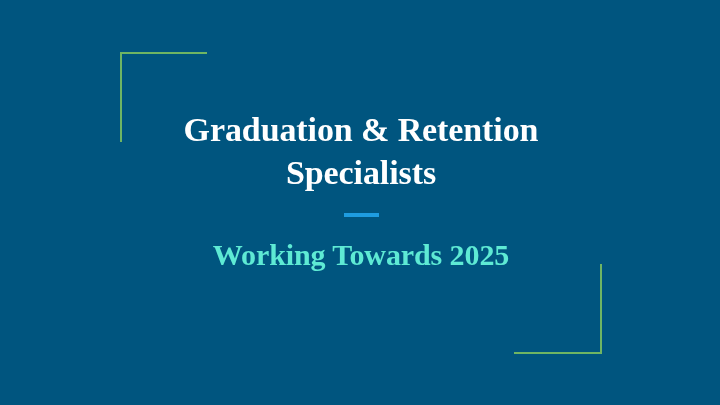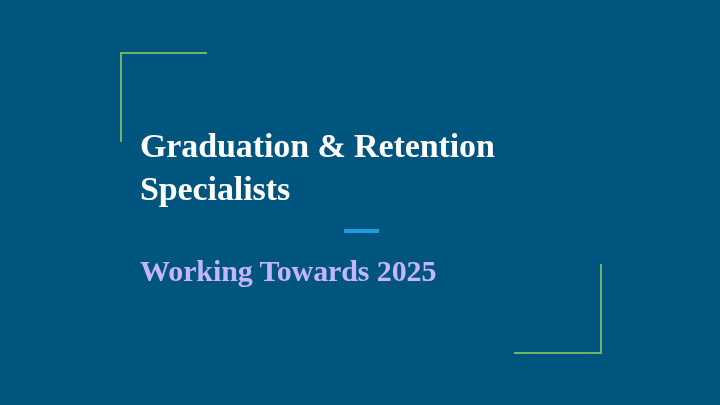--- a/index.html
+++ b/index.html
@@ -42,22 +42,23 @@
     width: 86px;
     height: 88px;
     border-right: 2px solid #6fb563;
     border-bottom: 2px solid #6fb563;
   }
 
   
   #text-block {
     position: absolute;
     left: 140px;
-    top: 124px;
+    top: 108px;
     width: 442px;
+    text-align: center;
   }
 
   #slide-title {
     color: #ffffff;
     font-size: 34px;
     line-height: 43px;
     font-weight: bold;
     letter-spacing: -0.1px;
     margin: 0;
     white-space: pre-line;
@@ -70,21 +71,21 @@
     justify-content: center;
   }
   #divider-dash {
     display: block;
     width: 35px;
     height: 4px;
     background: #1e9ce0;
   }
 
   #slide-subtitle {
-    color: #c4b5fd;
+    color: #5eead4;
     font-size: 30px;
     line-height: 38px;
     font-weight: bold;
     letter-spacing: -0.1px;
     margin: 0;
   }
 </style>
 </head>
 <body>
 

